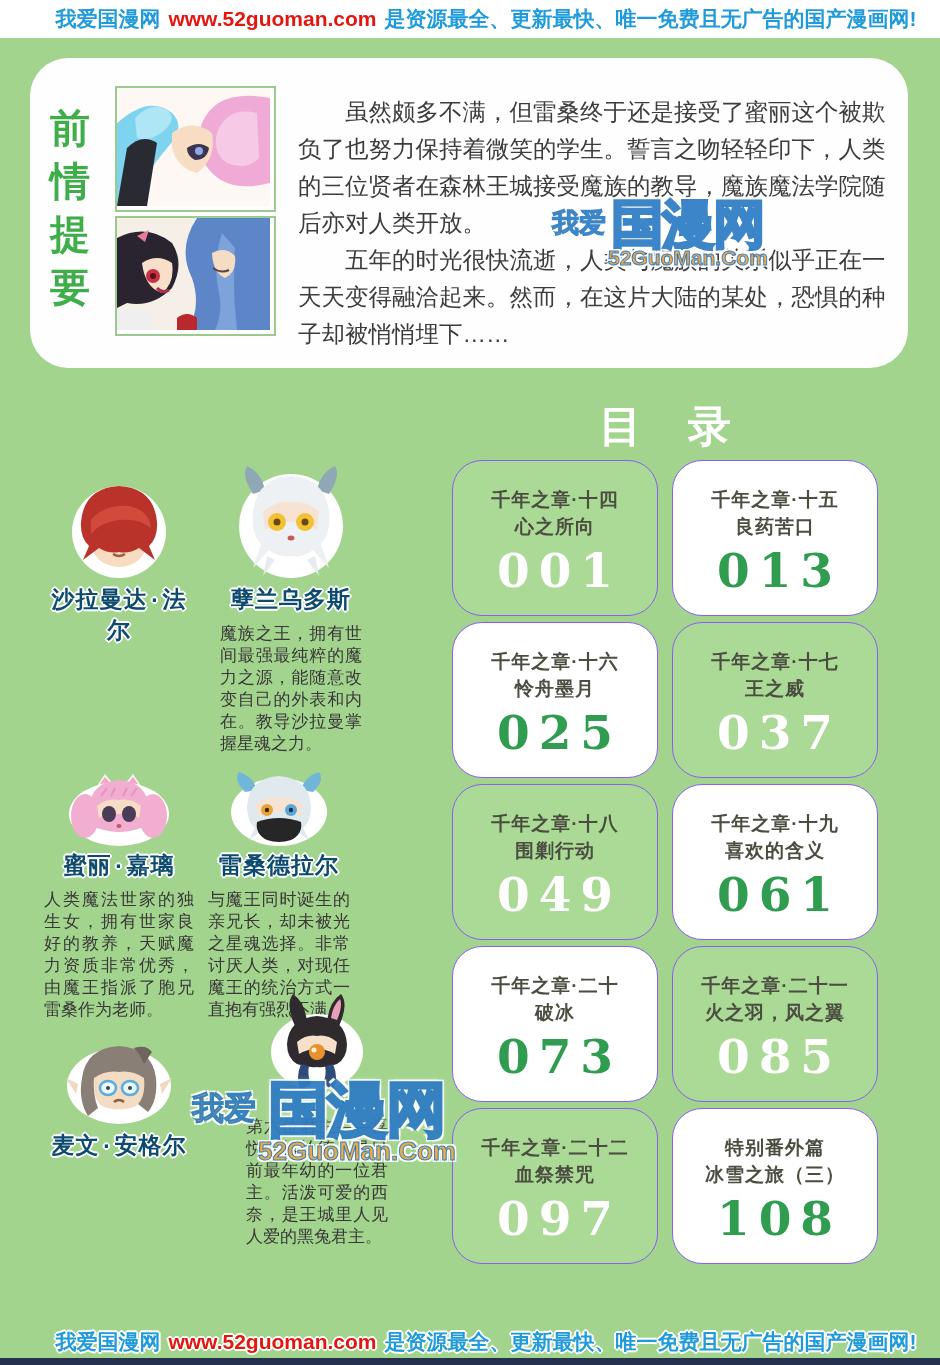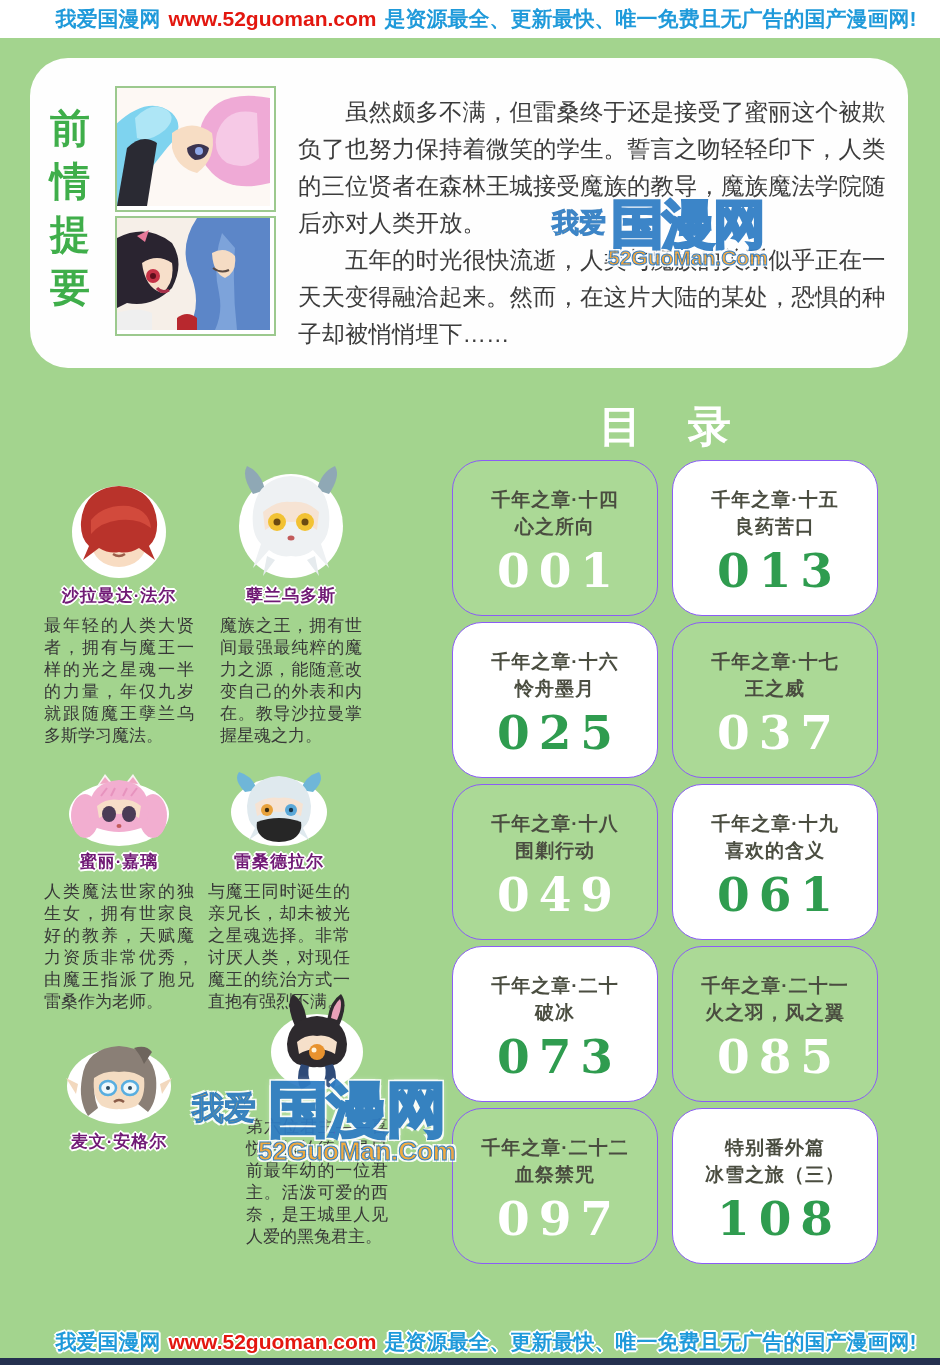--- a/index.html
+++ b/index.html
@@ -60,23 +60,23 @@
   .toc-box.white{background:#ffffff;}
   .box-chapter,.box-title{font-size:19px;font-weight:bold;color:#4a4d40;letter-spacing:1px;line-height:27px;}
   .box-page{margin-top:12px;font-family:"DejaVu Serif",serif;font-size:47px;font-weight:bold;
             letter-spacing:9px;text-indent:9px;line-height:38px;}
   .toc-box.green .box-page{color:#ffffff;}
   .toc-box.white .box-page{color:#2f9c4f;}
 
   
   .profile{position:absolute;text-align:center;}
   .portrait{display:flex;align-items:flex-end;justify-content:center;}
-  .char-name{font-size:17px;font-weight:bold;color:#701a75;letter-spacing:1px;margin-top:4px;
+  .char-name{font-size:23px;font-weight:bold;color:#0c4a6e;letter-spacing:1px;margin-top:4px;
              text-shadow:-1px -1px 0 #fff,1px -1px 0 #fff,-1px 1px 0 #fff,1px 1px 0 #fff,
-             -2px 0 0 #fff,2px 0 0 #fff,0 -2px 0 #fff,0 2px 0 #fff;}
+             -2px 0 0 #fff,2px 0 0 #fff,0 -2px 0 #fff,0 2px 0 #fff;font-family:Liberation Mono, monospace;}
   .char-desc{margin-top:8px;font-size:17px;line-height:22px;color:#383838;text-align:justify;}
   .p1{left:44px;top:478px;width:150px;}  .p1 .portrait{height:102px;}
   .p2{left:220px;top:462px;width:142px;} .p2 .portrait{height:118px;}
   .p3{left:44px;top:772px;width:150px;}  .p3 .portrait{height:74px;}
   .p4{left:208px;top:768px;width:142px;} .p4 .portrait{height:78px;}
   .p5{left:44px;top:1040px;width:150px;} .p5 .portrait{height:86px;}
   .p6{left:222px;top:988px;width:142px;margin-left:24px;}.p6 .portrait{height:104px;margin-bottom:24px;}
 </style>
 </head>
 <body>
@@ -204,21 +204,20 @@
     <div class="portrait">
       <svg width="100" height="100" viewBox="0 0 100 100">
         <ellipse cx="50" cy="52" rx="47" ry="46" fill="#ffffff"></ellipse>
         <ellipse cx="50" cy="62" rx="28" ry="25" fill="#f8dcc2"></ellipse>
         <path d="M50,6 Q85,8 88,42 Q89,58 80,66 L86,80 L70,68 Q60,74 50,72 Q40,74 30,68 L14,80 L20,66 Q11,58 12,42 Q15,8 50,6 Z" fill="#b9332b"></path>
         <path d="M22,40 Q35,24 60,26 Q80,30 82,48 Q70,38 50,40 Q32,42 22,54 Z" fill="#d24a3c"></path>
         <path d="M44,74 Q50,78 56,74" stroke="#9c5c48" stroke-width="2.5" fill="none"></path>
       </svg>
     </div>
     <div class="char-name">沙拉曼达·法尔</div>
-    <div class="char-desc">最年轻的人类大贤者，拥有与魔王一样的光之星魂一半的力量，年仅九岁就跟随魔王孽兰乌多斯学习魔法。</div>
   </div>
 
   <div class="profile p2">
     <div class="portrait">
       <svg width="116" height="116" viewBox="0 0 116 116">
         <ellipse cx="58" cy="62" rx="52" ry="52" fill="#ffffff"></ellipse>
         <path d="M20,30 Q8,12 14,2 Q28,8 32,26 Z" fill="#8fa8b5"></path>
         <path d="M96,30 Q108,12 102,2 Q88,8 84,26 Z" fill="#8fa8b5"></path>
         <path d="M58,12 Q92,14 96,48 Q98,70 88,80 L96,104 L80,86 Q70,94 58,92 Q46,94 36,86 L20,104 L28,80 Q18,70 20,48 Q24,14 58,12 Z" fill="#eef1f3"></path>
         <path d="M30,48 Q44,36 58,38 Q74,36 86,48 L84,66 Q70,56 58,58 Q46,56 32,66 Z" fill="#f6e3d3"></path>

